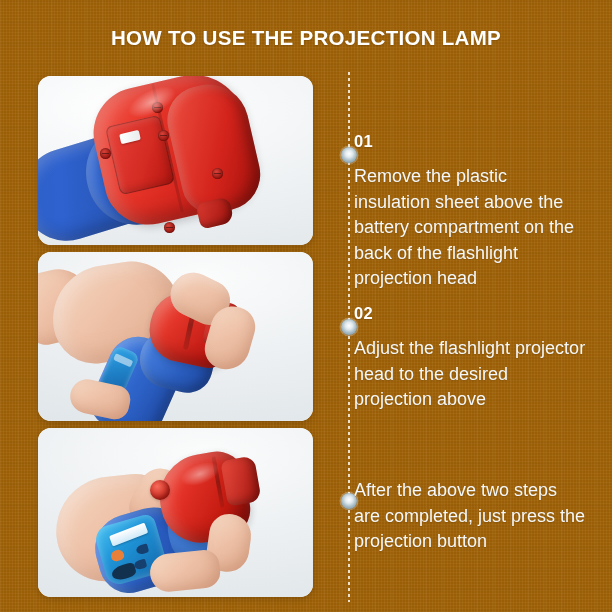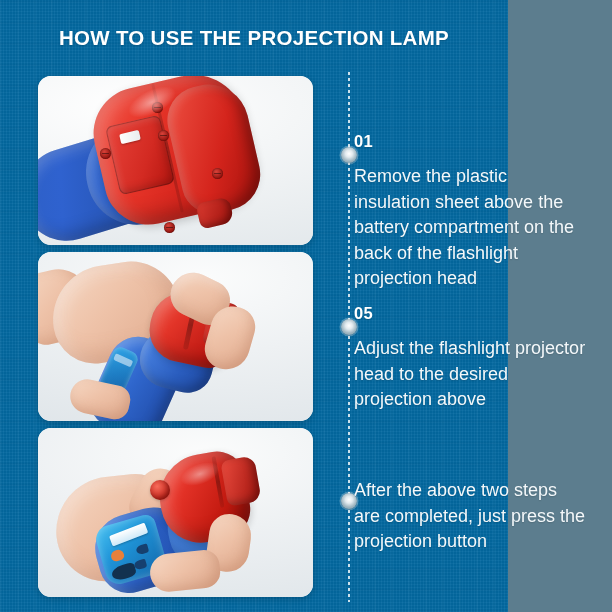--- a/index.html
+++ b/index.html
@@ -13,23 +13,23 @@
   body {
     font-family: "Liberation Sans", sans-serif;
     background-color: #5c7d8e;
     position: relative;
   }
 
   
   #infographic {
     position: absolute;
     inset: 0;
-    width: 508px;
+    width: 612px;
     height: 612px;
-    background-color: #0369a1;
+    background-color: #a16207;
   }
   #infographic::before {
     content: "";
     position: absolute;
     inset: 0;
     pointer-events: none;
     background-image:
       repeating-linear-gradient(90deg,
         rgba(255,255,255,0.035) 0px, rgba(255,255,255,0.035) 1px,
         rgba(0,0,0,0.022) 1px, rgba(0,0,0,0.022) 3px),
@@ -603,21 +603,21 @@
 
         <div class="p2-thumb skin"></div>
         <div class="p2-finger-side skin"></div>
         <div class="p2-lower-finger skin"></div>
       </div>
     </div>
 
     <div class="step-bullet"></div>
 
     <div class="step-text">
-      <div class="step-number">05</div>
+      <div class="step-number">02</div>
       <div class="step-desc">Adjust the flashlight projector head to the desired projection above</div>
     </div>
   </div>
 
   <div class="step step-3">
 
     <div class="photo-card">
       <div class="photo-stage">
         <div class="bg-soft shade-b"></div>
 

